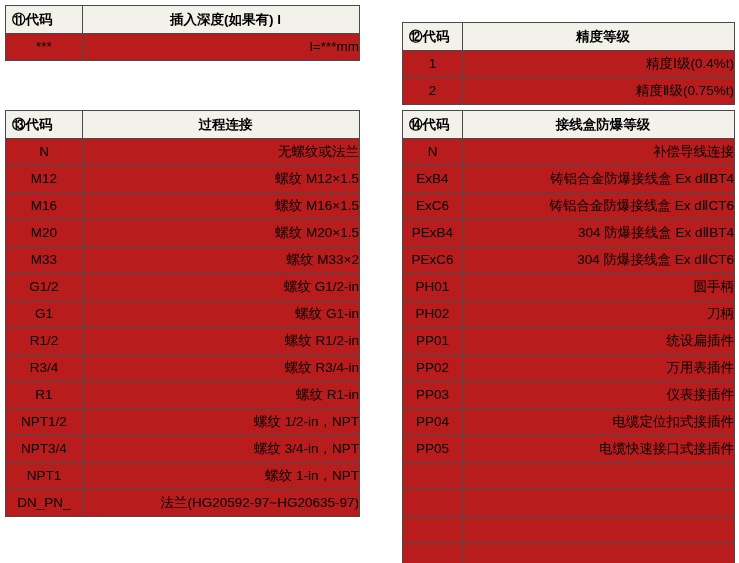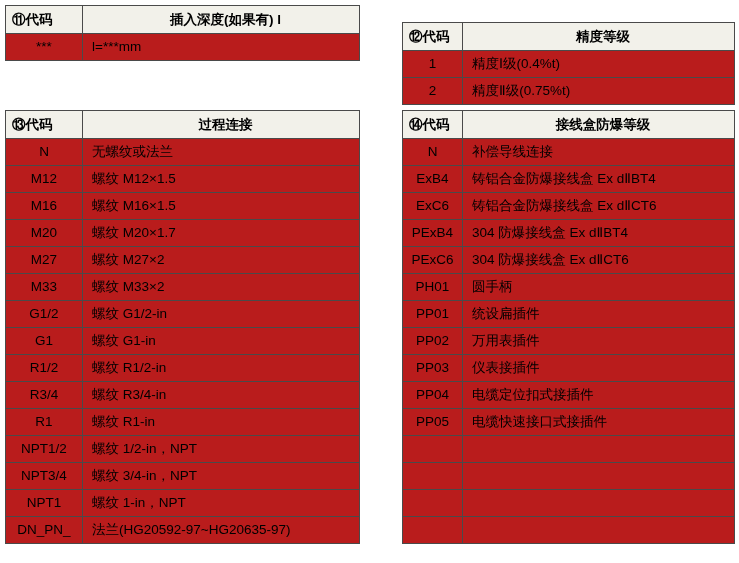--- a/index.html
+++ b/index.html
@@ -38,21 +38,21 @@
   table.spec thead td {
     background: #f2f1ea;
     font-weight: bold;
     height: 27px;
     line-height: 27px;
   }
   .c-code {
     text-align: center;
   }
   .c-desc {
-    text-align: left;
+    text-align: right;
     padding-left: 9px !important;
   }
   .hdr-code {
     text-align: left;
     padding-left: 6px !important;
   }
   .hdr-desc {
     text-align: center;
     padding-left: 9px !important;
   }
@@ -143,25 +143,21 @@
       <tr>
           <td class="c-code">M12</td>
           <td class="c-desc">螺纹 M12×1.5</td>
         </tr>
       <tr>
           <td class="c-code">M16</td>
           <td class="c-desc">螺纹 M16×1.5</td>
         </tr>
       <tr>
           <td class="c-code">M20</td>
-          <td class="c-desc">螺纹 M20×1.7</td>
-        </tr>
-      <tr>
-          <td class="c-code">M27</td>
-          <td class="c-desc">螺纹 M27×2</td>
+          <td class="c-desc">螺纹 M20×1.5</td>
         </tr>
       <tr>
           <td class="c-code">M33</td>
           <td class="c-desc">螺纹 M33×2</td>
         </tr>
       <tr>
           <td class="c-code">G1/2</td>
           <td class="c-desc">螺纹 G1/2-in</td>
         </tr>
       <tr>
@@ -229,20 +225,24 @@
         </tr>
       <tr>
           <td class="c-code">PExC6</td>
           <td class="c-desc">304 防爆接线盒 Ex dⅡCT6</td>
         </tr>
       <tr>
           <td class="c-code">PH01</td>
           <td class="c-desc">圆手柄</td>
         </tr>
       <tr>
+          <td class="c-code">PH02</td>
+          <td class="c-desc">刀柄</td>
+        </tr>
+      <tr>
           <td class="c-code">PP01</td>
           <td class="c-desc">统设扁插件</td>
         </tr>
       <tr>
           <td class="c-code">PP02</td>
           <td class="c-desc">万用表插件</td>
         </tr>
       <tr>
           <td class="c-code">PP03</td>
           <td class="c-desc">仪表接插件</td>

